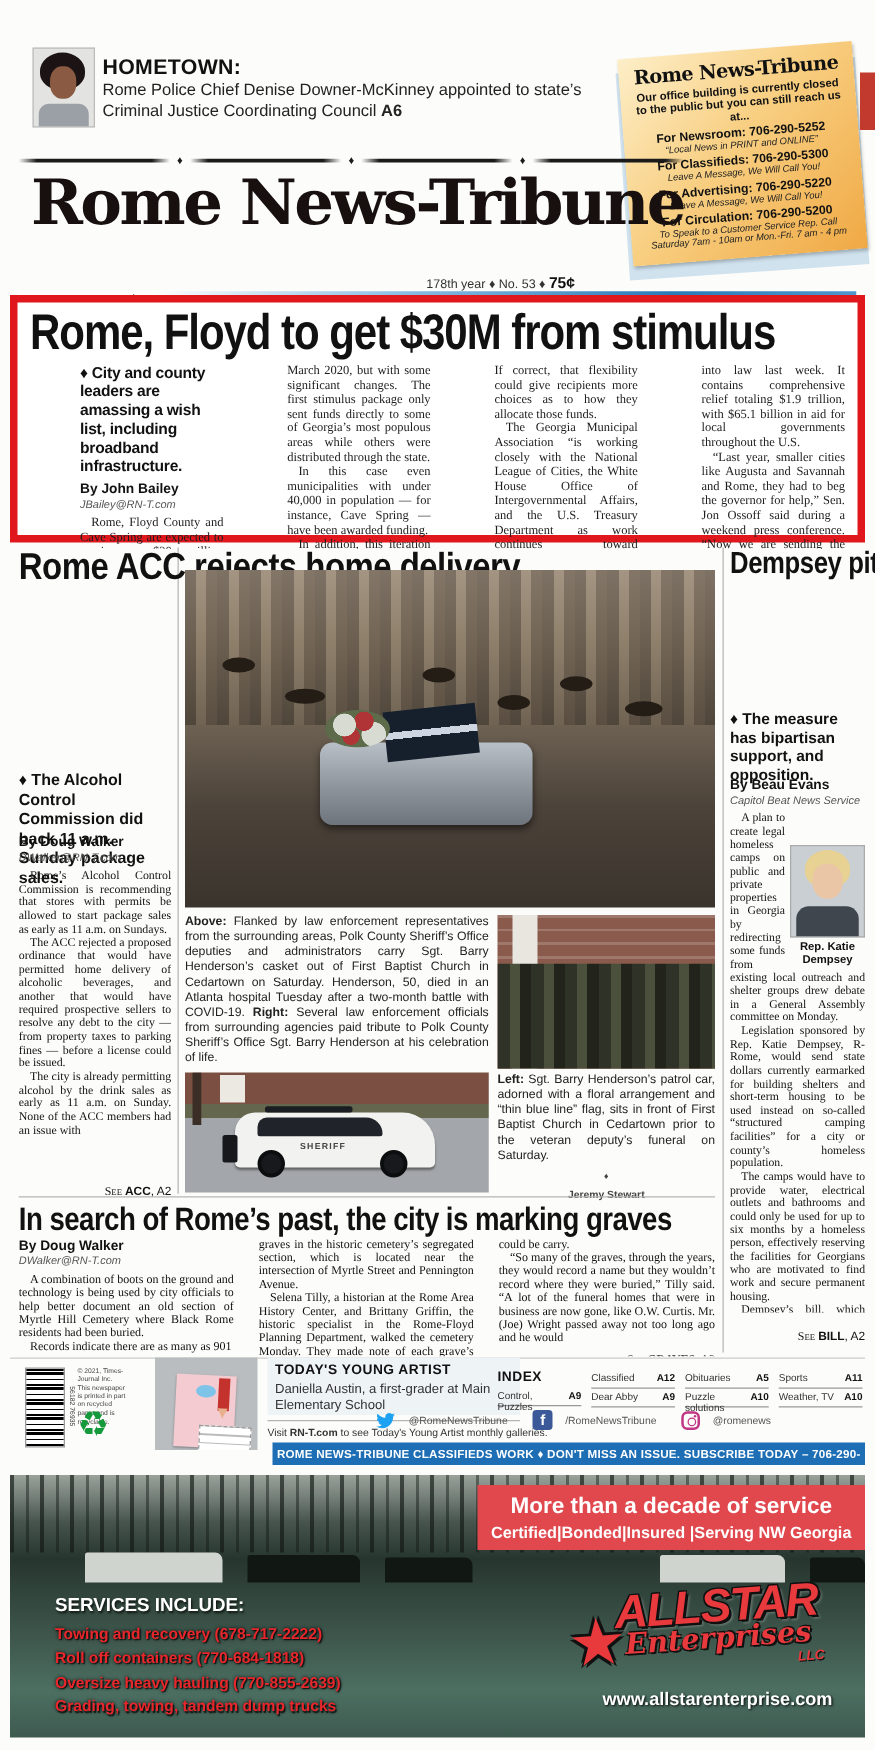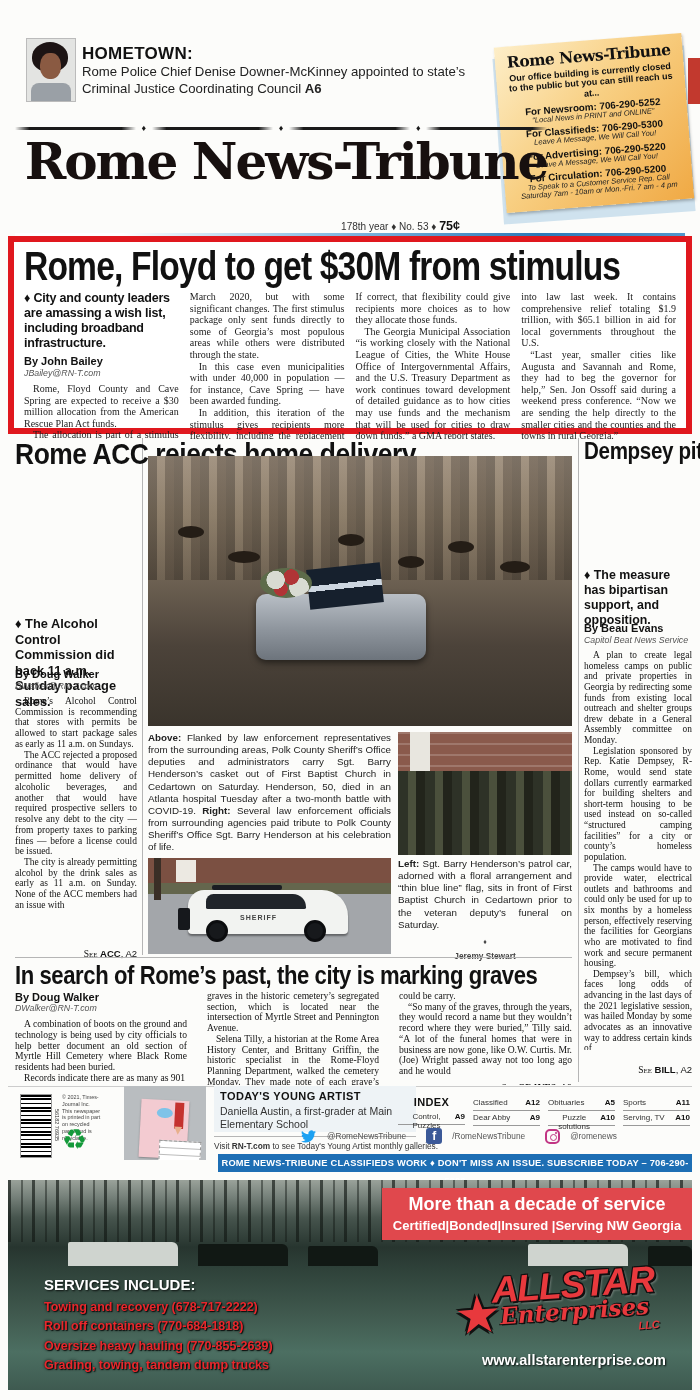--- a/index.html
+++ b/index.html
@@ -45,21 +45,21 @@
   .datebar{left:15px;top:233px;width:670px;height:17px;
            background:linear-gradient(to right,#fff 0%,#fff 16%,#8cc0e4 45%,#2a7ab8 78%,#4f97cc 100%);
            font-size:11.5px;padding:2px 0 0 6px;box-sizing:border-box;color:#000;}
   .datebar b{font-weight:700;}
 
   
   .leadbox{left:8px;top:236px;width:684px;height:198px;border:6px solid #e0181e;background:#fff;
            box-sizing:border-box;padding:3px 10px;}
   .lead-h{font-size:40px;font-weight:700;letter-spacing:-1px;line-height:1;margin:1px 0 5px 0;}
   .lead-cols{display:flex;gap:11px;height:148px;overflow:hidden;}
-  .lead-cols .col{flex:1;min-width:0;}
+  .lead-cols .col{flex:1;min-width:0;margin-left:40px;}
   .deck{font-size:12.5px;font-weight:700;line-height:1.2;letter-spacing:-.2px;margin-bottom:4px;}
   .byline{font-size:11px;font-weight:700;margin-bottom:1px;}
   .email{font-size:8.8px;font-style:italic;color:#555;margin-bottom:5px;}
   .body10{font-size:10px;line-height:1.16;color:#1c1c1c;}
   .jump{text-align:right;font-size:9.5px;margin-top:6px;}
   .jump .see{font-family:"Liberation Serif",serif;font-variant:small-caps;}
   .jump b{font-weight:700;}
 
   
   .vrule{width:1px;background:#b5b5b5;}
@@ -143,21 +143,21 @@
   .art-tip{position:absolute;left:34px;top:26px;width:0;height:0;border-left:4.5px solid transparent;border-right:4.5px solid transparent;border-top:8px solid #e8b08c;}
   .art-fluff{position:absolute;left:16px;top:8px;width:16px;height:10px;background:#7ec3e8;border-radius:50%;}
   .art-label{position:absolute;left:20px;top:40px;width:40px;height:28px;background:#fff;border:1px dashed #999;
      background-image:repeating-linear-gradient(180deg,transparent 0 6px,#bbb 6px 7px);}
   .ya-box{left:214px;top:1086px;width:202px;height:46px;background:#eef3f6;padding:4px 6px;box-sizing:border-box;}
   .ya-title{font-size:11px;font-weight:700;letter-spacing:.4px;}
   .ya-cap{font-size:10.5px;color:#333;line-height:1.25;margin-top:3px;}
   .ya-rule{left:214px;top:1136px;width:202px;}
   .visit{left:214px;top:1141px;width:230px;font-size:8.3px;color:#333;}
   .visit b{font-weight:700;}
-  .index{left:398px;top:1096px;width:292px;text-align:center;}
+  .index{left:398px;top:1096px;width:292px;}
   .idx-grid{display:flex;gap:8px;}
   .idx-col{flex:1;min-width:0;}
   .idx-title{font-size:11px;font-weight:700;letter-spacing:.4px;height:14px;}
   .idx-entry{display:flex;justify-content:space-between;border-bottom:1px solid #999;font-size:8px;color:#333;
      padding:2px 0 1px 0;height:11px;}
   .idx-entry b{font-weight:700;color:#111;}
   .social{left:300px;top:1128px;width:392px;display:flex;align-items:center;gap:10px;}
   .soc-h{font-size:8.3px;color:#555;margin-right:10px;}
   .fb{width:16px;height:16px;background:#3b5998;border-radius:3px;color:#fff;font-weight:700;font-size:12px;text-align:center;line-height:16px;}
   .ig{width:15px;height:15px;border:2px solid #c13584;border-radius:5px;position:relative;box-sizing:border-box;}
@@ -322,20 +322,28 @@
     <b>Left:</b><span> Sgt. Barry Henderson’s patrol car, adorned with a floral arrangement and “thin blue line” flag, sits in front of First Baptist Church in Cedartown prior to the veteran deputy’s funeral on Saturday.</span>
   </div>
 
   <div class="abs demp-h"><span class="sx" style="transform:scaleX(.84)">Dempsey pitches legal homeless camps bill</span></div>
   <div class="abs demp-deck">♦  The measure has bipartisan support, and opposition.</div>
   <div class="abs demp-by">
     <div class="byline">By Beau Evans</div>
     <div class="src">Capitol Beat News Service</div>
   </div>
   <div class="abs demp-body serif just" style="overflow-wrap:break-word;">
+    <div class="demp-fig">
+      <div class="demp-photo">
+        <div class="d-hair"></div>
+        <div class="d-face"></div>
+        <div class="d-body"></div>
+      </div>
+      <div class="demp-cap">Rep. Katie Dempsey</div>
+    </div>
     <p class="bp">A plan to create legal homeless camps on public and private properties in Georgia by redirecting some funds from existing local outreach and shelter groups drew debate in a General Assembly committee on Monday.</p>
     <p class="bp">Legislation sponsored by Rep. Katie Dempsey, R-Rome, would send state dollars currently earmarked for building shelters and short-term housing to be used instead on so-called “structured camping facilities” for a city or county’s homeless population.</p>
     <p class="bp">The camps would have to provide water, electrical outlets and bathrooms and could only be used for up to six months by a homeless person, effectively reserving the facilities for Georgians who are motivated to find work and secure permanent housing.</p>
     <p class="bp">Dempsey’s bill, which faces long odds of advancing in the last days of the 2021 legislative session, was hailed Monday by some advocates as an innovative way to address certain kinds of</p>
   </div>
   <div class="abs demp-jump jump"><span class="see">See </span><b>BILL</b><span>, A2</span></div>
 
   <div class="abs hrule" style="left:15px;top:957px;width:557px;"></div>
   <div class="abs gr-h"><span class="sx" style="transform:scaleX(.85)">In search of Rome’s past, the city is marking graves</span></div>
   <div class="gcol" style="left:15px;">
@@ -407,21 +415,21 @@
             <span>Puzzle solutions</span>
             <b>A10</b>
           </div>
       </div>
       <div class="idx-col">
         <div class="idx-entry">
             <span>Sports</span>
             <b>A11</b>
           </div>
         <div class="idx-entry">
-            <span>Serving, TV</span>
+            <span>Weather, TV</span>
             <b>A10</b>
           </div>
       </div>
     </div>
   </div>
 
   <div class="abs social">
     <svg width="17" height="15" viewBox="0 0 24 24">
         <path fill="#1da1f2" d="M23.953 4.57a10 10 0 01-2.825.775 4.958 4.958 0 002.163-2.723c-.951.555-2.005.959-3.127 1.184a4.92 4.92 0 00-8.384 4.482C7.69 8.095 4.067 6.13 1.64 3.162a4.822 4.822 0 00-.666 2.475c0 1.71.87 3.213 2.188 4.096a4.904 4.904 0 01-2.228-.616v.06a4.923 4.923 0 003.946 4.827 4.996 4.996 0 01-2.212.085 4.936 4.936 0 004.604 3.417 9.867 9.867 0 01-6.102 2.105c-.39 0-.779-.023-1.17-.067a13.995 13.995 0 007.557 2.209c9.053 0 13.998-7.496 13.998-13.985 0-.21 0-.42-.015-.63A9.935 9.935 0 0024 4.59z"></path>
       </svg>

